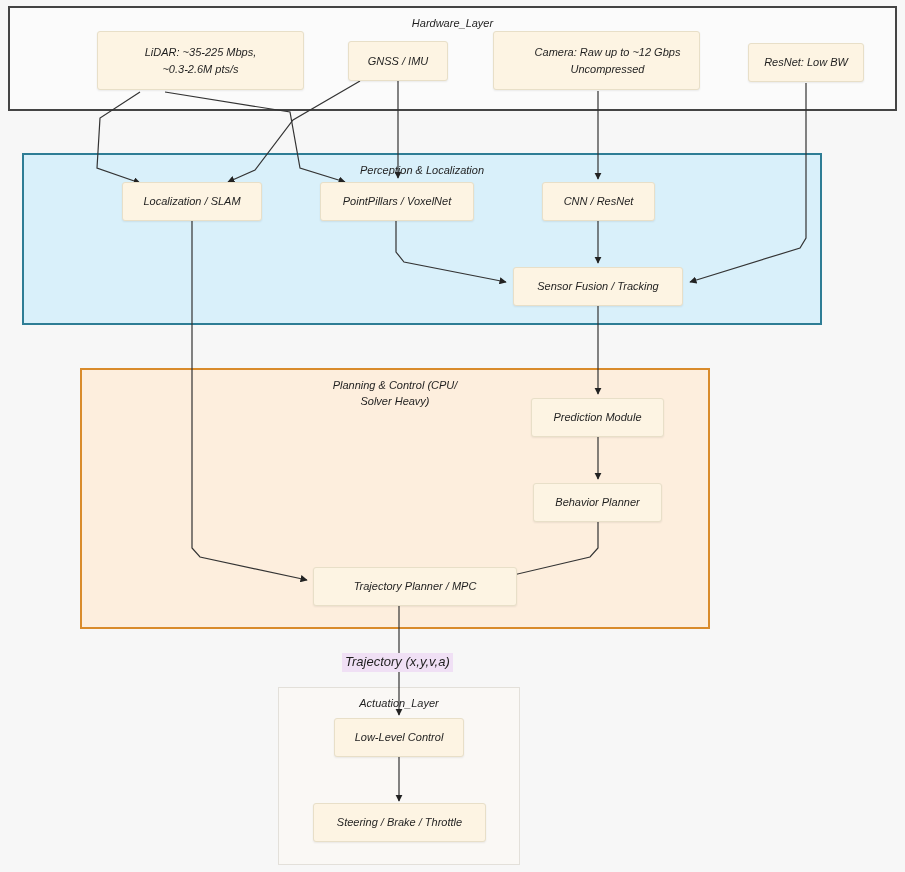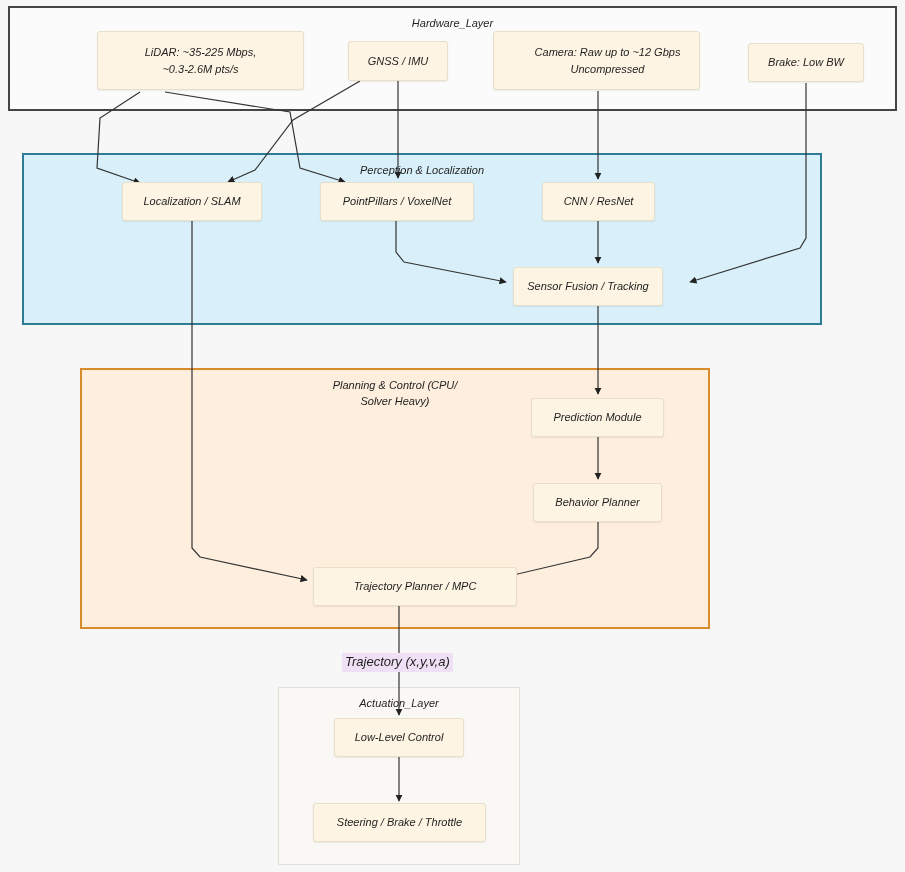--- a/index.html
+++ b/index.html
@@ -142,36 +142,36 @@
   </div>
 
   <div class="node" style="left:493px; top:31px; width:207px; height:59px;padding-left:28px;">
     <span>
       <span>Camera: Raw up to ~12 Gbps</span>
       <span>Uncompressed</span>
     </span>
   </div>
 
   <div class="node" style="left:748px; top:43px; width:116px; height:39px;">
-    <span>Brake: Low BW</span>
+    <span>ResNet: Low BW</span>
   </div>
 
   <div class="node" style="left:122px; top:182px; width:140px; height:39px;">
     <span>Localization / SLAM</span>
   </div>
 
   <div class="node" style="left:320px; top:182px; width:154px; height:39px;">
     <span>PointPillars / VoxelNet</span>
   </div>
 
   <div class="node" style="left:542px; top:182px; width:113px; height:39px;">
     <span>CNN / ResNet</span>
   </div>
 
-  <div class="node" style="left:513px; top:267px; width:150px; height:39px;justify-content:flex-end;">
+  <div class="node" style="left:513px; top:267px; width:170px; height:39px;justify-content:flex-end;">
     <span>Sensor Fusion / Tracking</span>
   </div>
 
   <div class="node" style="left:531px; top:398px; width:133px; height:39px;">
     <span>Prediction Module</span>
   </div>
 
   <div class="node" style="left:533px; top:483px; width:129px; height:39px;">
     <span>Behavior Planner</span>
   </div>

